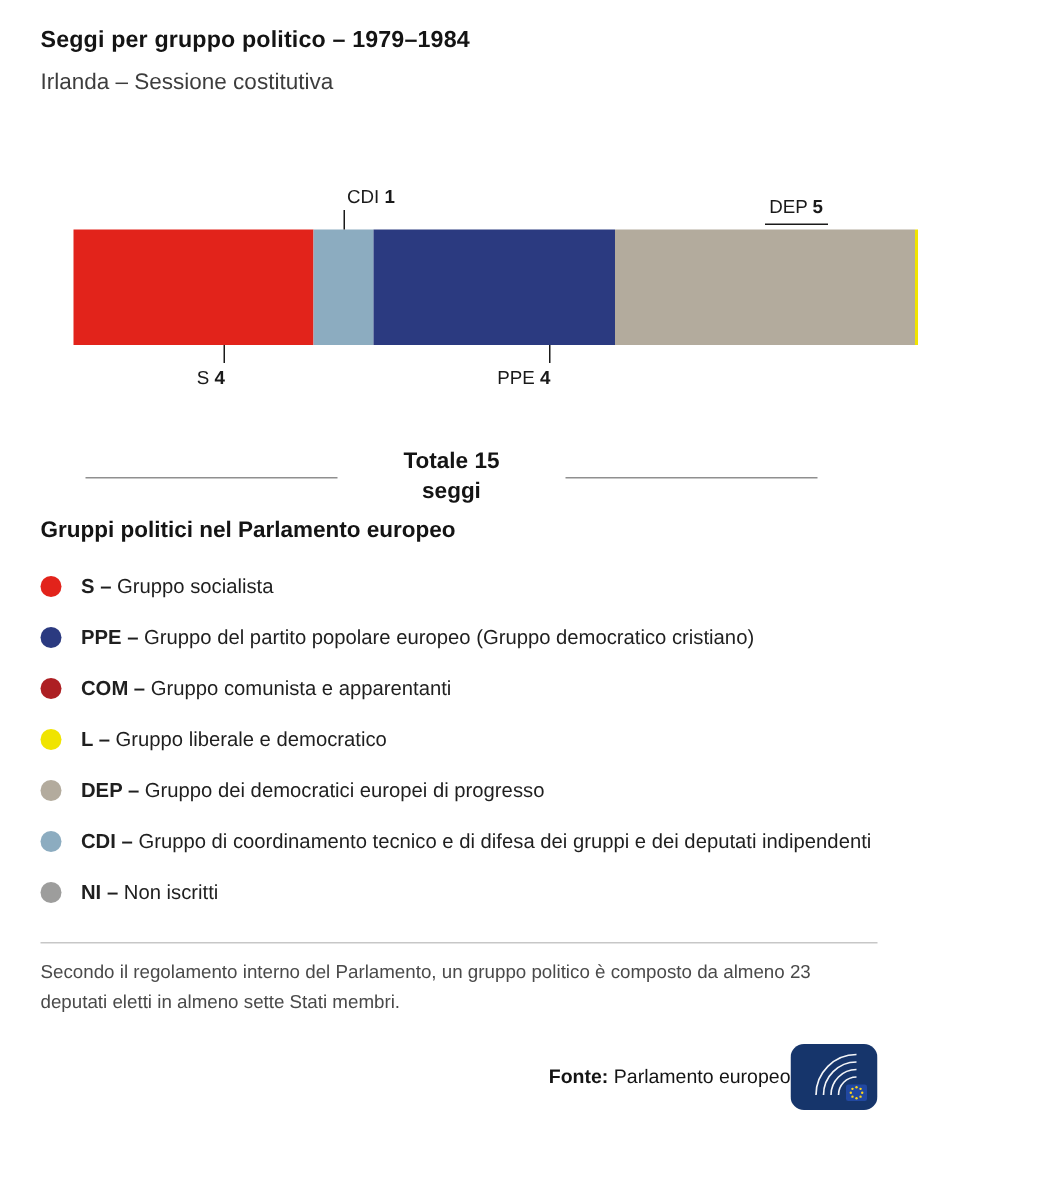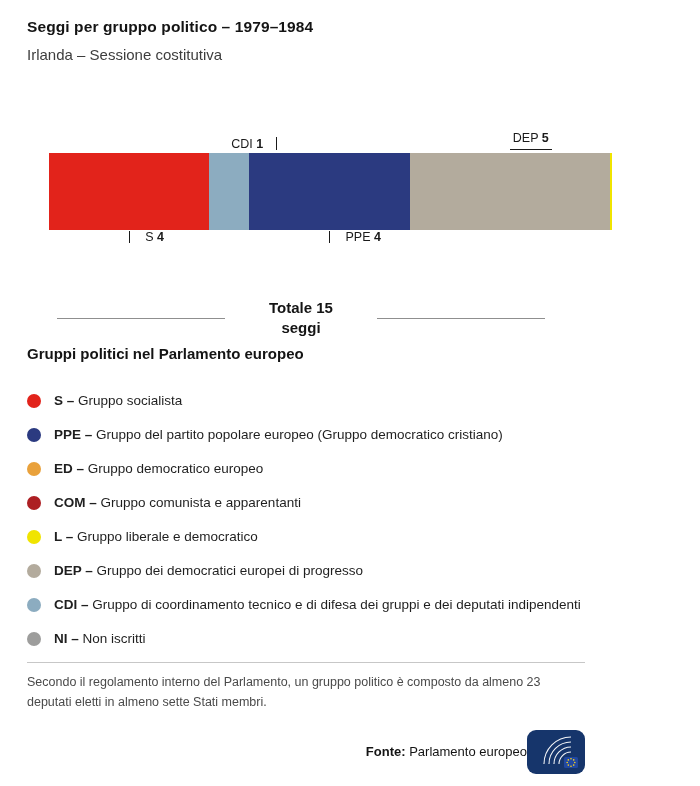--- a/index.html
+++ b/index.html
@@ -9,21 +9,21 @@
 
   .title { font-size:15.5px; font-weight:700; color:#141414; letter-spacing:.1px; }
   .subtitle { font-size:15px; color:#3d3d3d; margin-top:10px; }
 
   
   .chart-area { position:relative; margin:62px 0 0 22px; width:601px; height:137px; }
   .stacked-bar { position:absolute; top:28px; left:0; width:100%; height:77px; display:flex; }
   .seg { height:100%; }
 
   .anno { position:absolute; white-space:nowrap; font-size:12.5px; color:#1a1a1a;
-          display:flex; flex-direction:row; align-items:flex-start; line-height:1.25;gap:13px; }
+          display:flex; flex-direction:column; align-items:flex-start; line-height:1.25; }
   .anno b { font-weight:700; }
   .anno .anno-label { padding-left:2px; }
   .anno .leader { width:1px; background:#1a1a1a; display:block; }
 
   .anno.above-line { bottom:109px; }
   .anno.above-line .leader { height:13px; }
   .anno.above-underline { bottom:112px; }
   .anno.above-underline .anno-label { border-bottom:1px solid #1a1a1a; padding:0 3px 2px 3px; }
   .anno.below-line { top:105px;align-items:flex-end; }
   .anno.below-line .leader { height:12px; margin-bottom:3px; }
@@ -32,21 +32,21 @@
 
   
   .total-row { display:flex; align-items:center; gap:16px; margin:36px 40px 0 30px; }
   .total-row .hline { flex:1; height:1px; background:#8f8f8f; }
   .total-text { text-align:center; font-weight:700; font-size:15px; line-height:1.35; color:#141414; min-width:120px; }
 
   
   .legend { margin-top:6px; }
   .legend-title { font-size:15px; font-weight:700; color:#141414; margin-bottom:12px; }
   .legend-list { list-style:none; }
-  .legend-item { display:flex; align-items:flex-end; gap:13px; height:34px; font-size:13.5px; color:#1f1f1f; }
+  .legend-item { display:flex; align-items:center; gap:13px; height:34px; font-size:13.5px; color:#1f1f1f; }
   .dot { width:14px; height:14px; border-radius:50%; flex:0 0 14px; }
   .legend-text b { font-weight:700; }
 
   
   .rule { height:1px; background:#c7c7c7; margin-top:16px; }
   .footnote { margin-top:9px; font-size:12.5px; line-height:1.6; color:#4a4a4a; max-width:648px; }
   .footer { margin-top:18px; display:flex; justify-content:flex-end; align-items:center; }
   .source { font-size:13px; color:#141414; }
   .source b { font-weight:700; }
   .logo { display:flex; align-items:center; gap:9px; }
@@ -104,24 +104,20 @@
     <ul class="legend-list">
         <li class="legend-item">
           <span class="dot" style="background: rgb(226, 35, 27);"></span>
           <span class="legend-text"><b>S – </b><span>Gruppo socialista</span></span>
         </li>
         <li class="legend-item">
           <span class="dot" style="background: rgb(43, 58, 128);"></span>
           <span class="legend-text"><b>PPE – </b><span>Gruppo del partito popolare europeo (Gruppo democratico cristiano)</span></span>
         </li>
         <li class="legend-item">
-          <span class="dot" style="background: rgb(233, 161, 59);"></span>
-          <span class="legend-text"><b>ED – </b><span>Gruppo democratico europeo</span></span>
-        </li>
-        <li class="legend-item">
           <span class="dot" style="background: rgb(173, 31, 35);"></span>
           <span class="legend-text"><b>COM – </b><span>Gruppo comunista e apparentanti</span></span>
         </li>
         <li class="legend-item">
           <span class="dot" style="background: rgb(240, 228, 0);"></span>
           <span class="legend-text"><b>L – </b><span>Gruppo liberale e democratico</span></span>
         </li>
         <li class="legend-item">
           <span class="dot" style="background: rgb(179, 171, 157);"></span>
           <span class="legend-text"><b>DEP – </b><span>Gruppo dei democratici europei di progresso</span></span>

